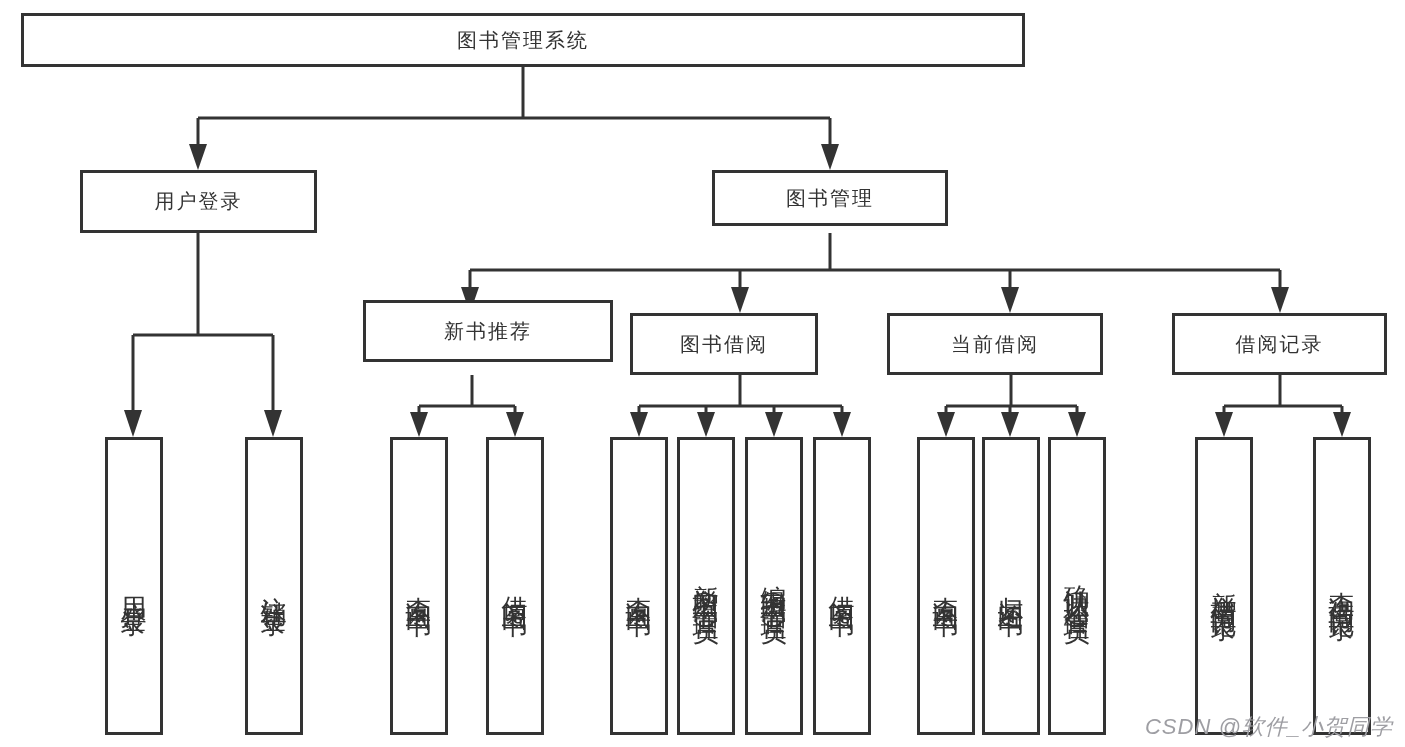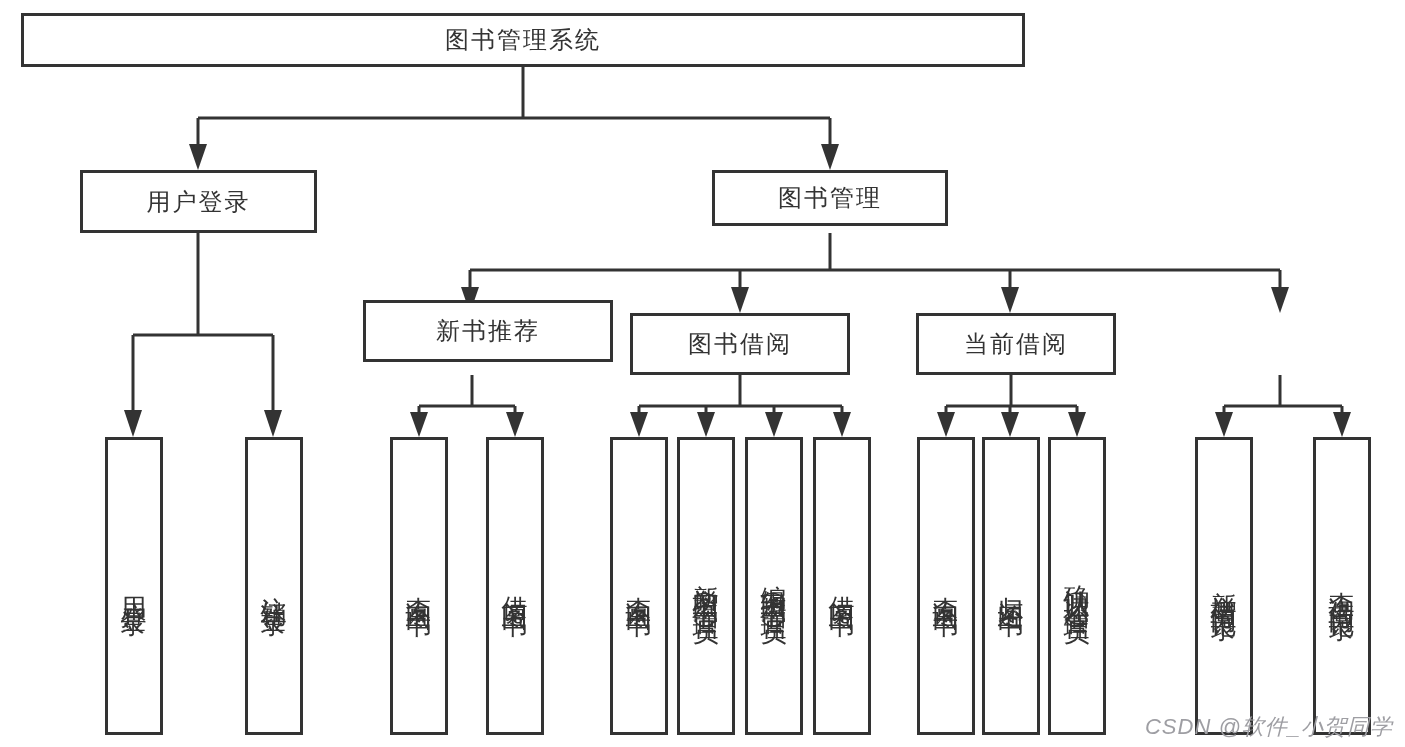--- a/index.html
+++ b/index.html
@@ -22,21 +22,21 @@
   .connectors polygon{fill:var(--line);stroke:none;}
   .box{
     position:absolute;
     box-sizing:border-box;
     background:var(--background);
     border:3px solid var(--border);
     color:var(--text);
     display:flex;align-items:center;justify-content:center;
     text-align:center;
   }
-  .h-box{font-size:24px;letter-spacing:2px;white-space:nowrap;}
+  .h-box{font-size:20px;letter-spacing:2px;white-space:nowrap;}
   .v-box{
     writing-mode:vertical-rl;
     font-size:26px;letter-spacing:5px;line-height:1;
     width:58px;top:437px;height:298px;
   }
   .watermark{
     position:absolute;
     right:12px;bottom:5px;
     color:var(--watermark);
     font-size:22px;letter-spacing:1px;
@@ -117,22 +117,23 @@
         <polygon points="1333,412 1351,412 1342,437"></polygon>
     </g>
   </svg>
 
   <div class="box h-box" style="left:21px;top:13px;width:1004px;height:54px">图书管理系统</div>
 
   <div class="box h-box" style="left:80px;top:170px;width:237px;height:63px">用户登录</div>
   <div class="box h-box" style="left:712px;top:170px;width:236px;height:56px">图书管理</div>
 
   <div class="box h-box" style="left:363px;top:300px;width:250px;height:62px">新书推荐</div>
-  <div class="box h-box" style="left:630px;top:313px;width:220px;height:62px">图书借阅</div>
-  <div class="box h-box" style="left:916px;top:313px;width:200px;height:62px">当前借阅</div>
+  <div class="box h-box" style="left:630px;top:313px;width:188px;height:62px">图书借阅</div>
+  <div class="box h-box" style="left:887px;top:313px;width:216px;height:62px">当前借阅</div>
+  <div class="box h-box" style="left:1172px;top:313px;width:215px;height:62px">借阅记录</div>
 
   <div class="box v-box" style="left:105px">用户登录</div>
   <div class="box v-box" style="left:245px">注销登录</div>
 
   <div class="box v-box" style="left:390px">查询图书</div>
   <div class="box v-box" style="left:486px">借阅图书</div>
 
   <div class="box v-box" style="left:610px">查询图书</div>
   <div class="box v-box" style="left:677px">新增图书（管理员）</div>
   <div class="box v-box" style="left:745px">编辑图书（管理员）</div>

